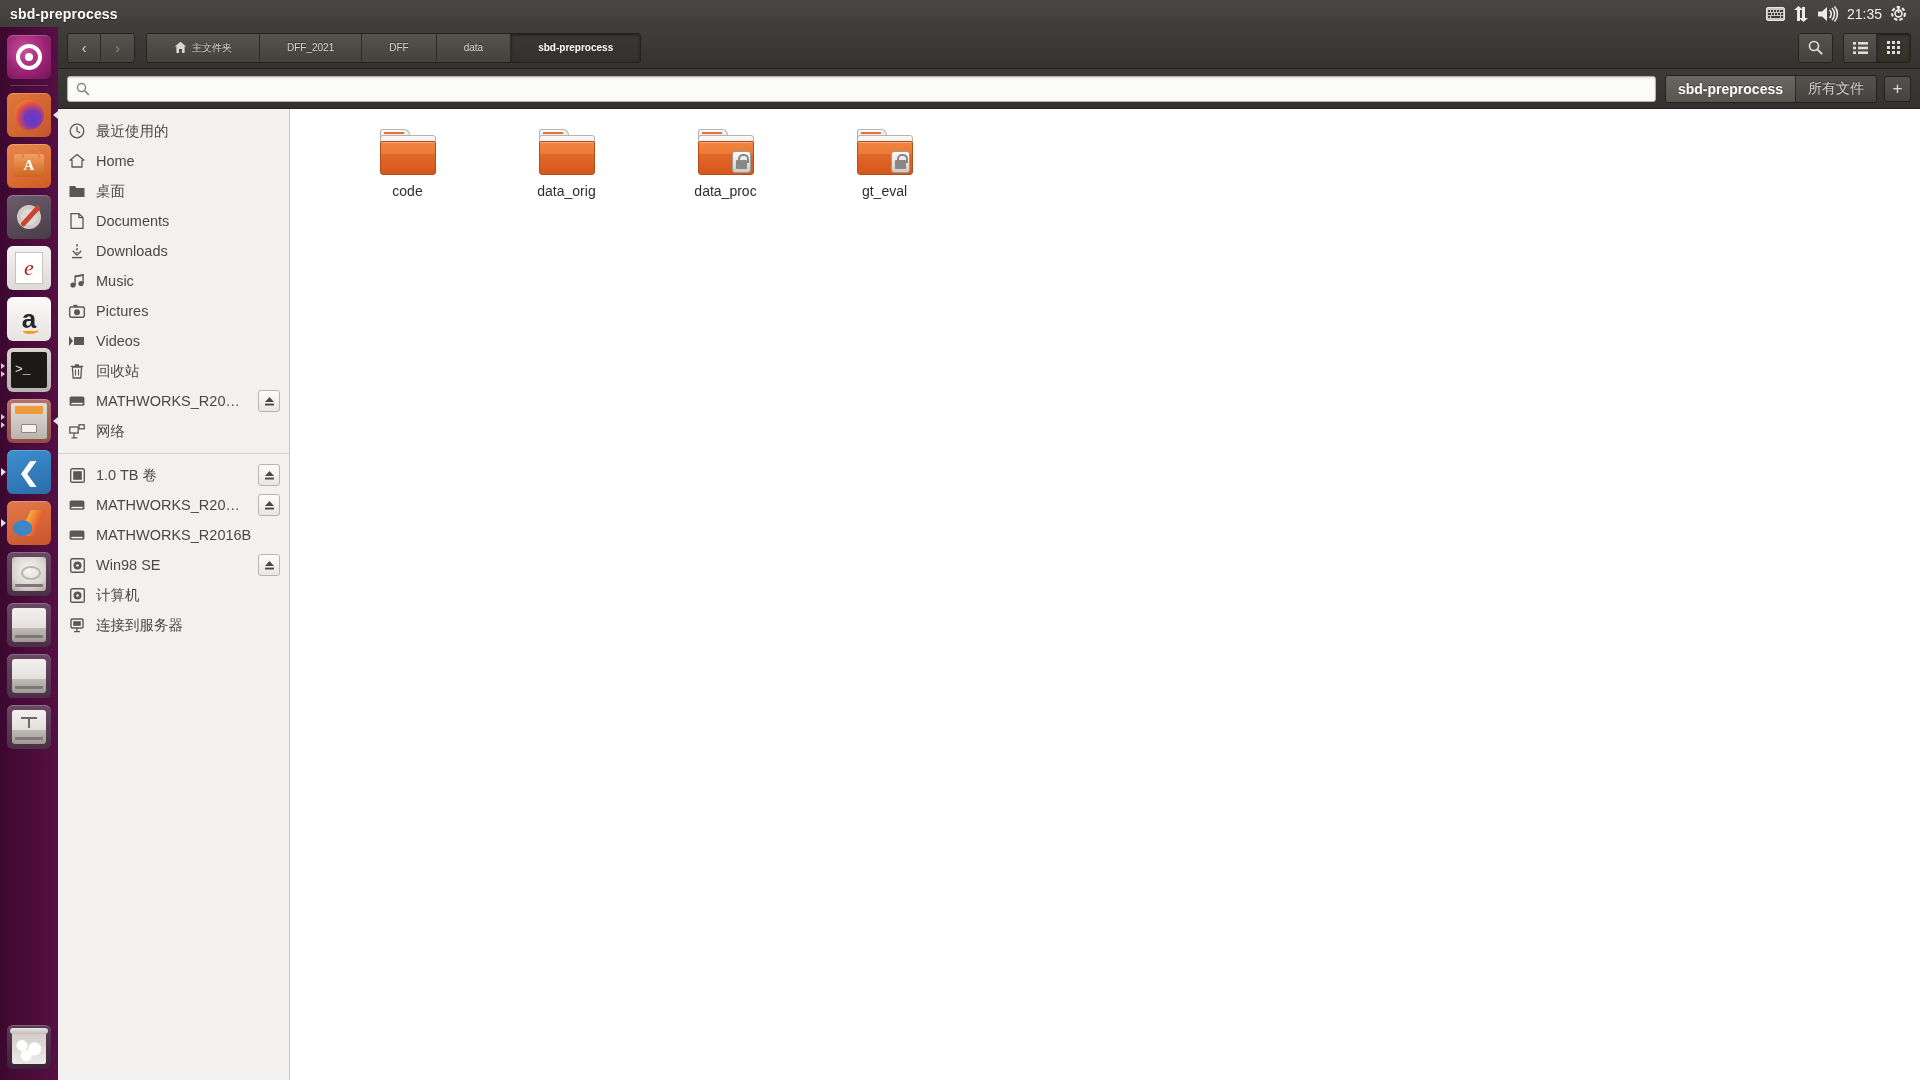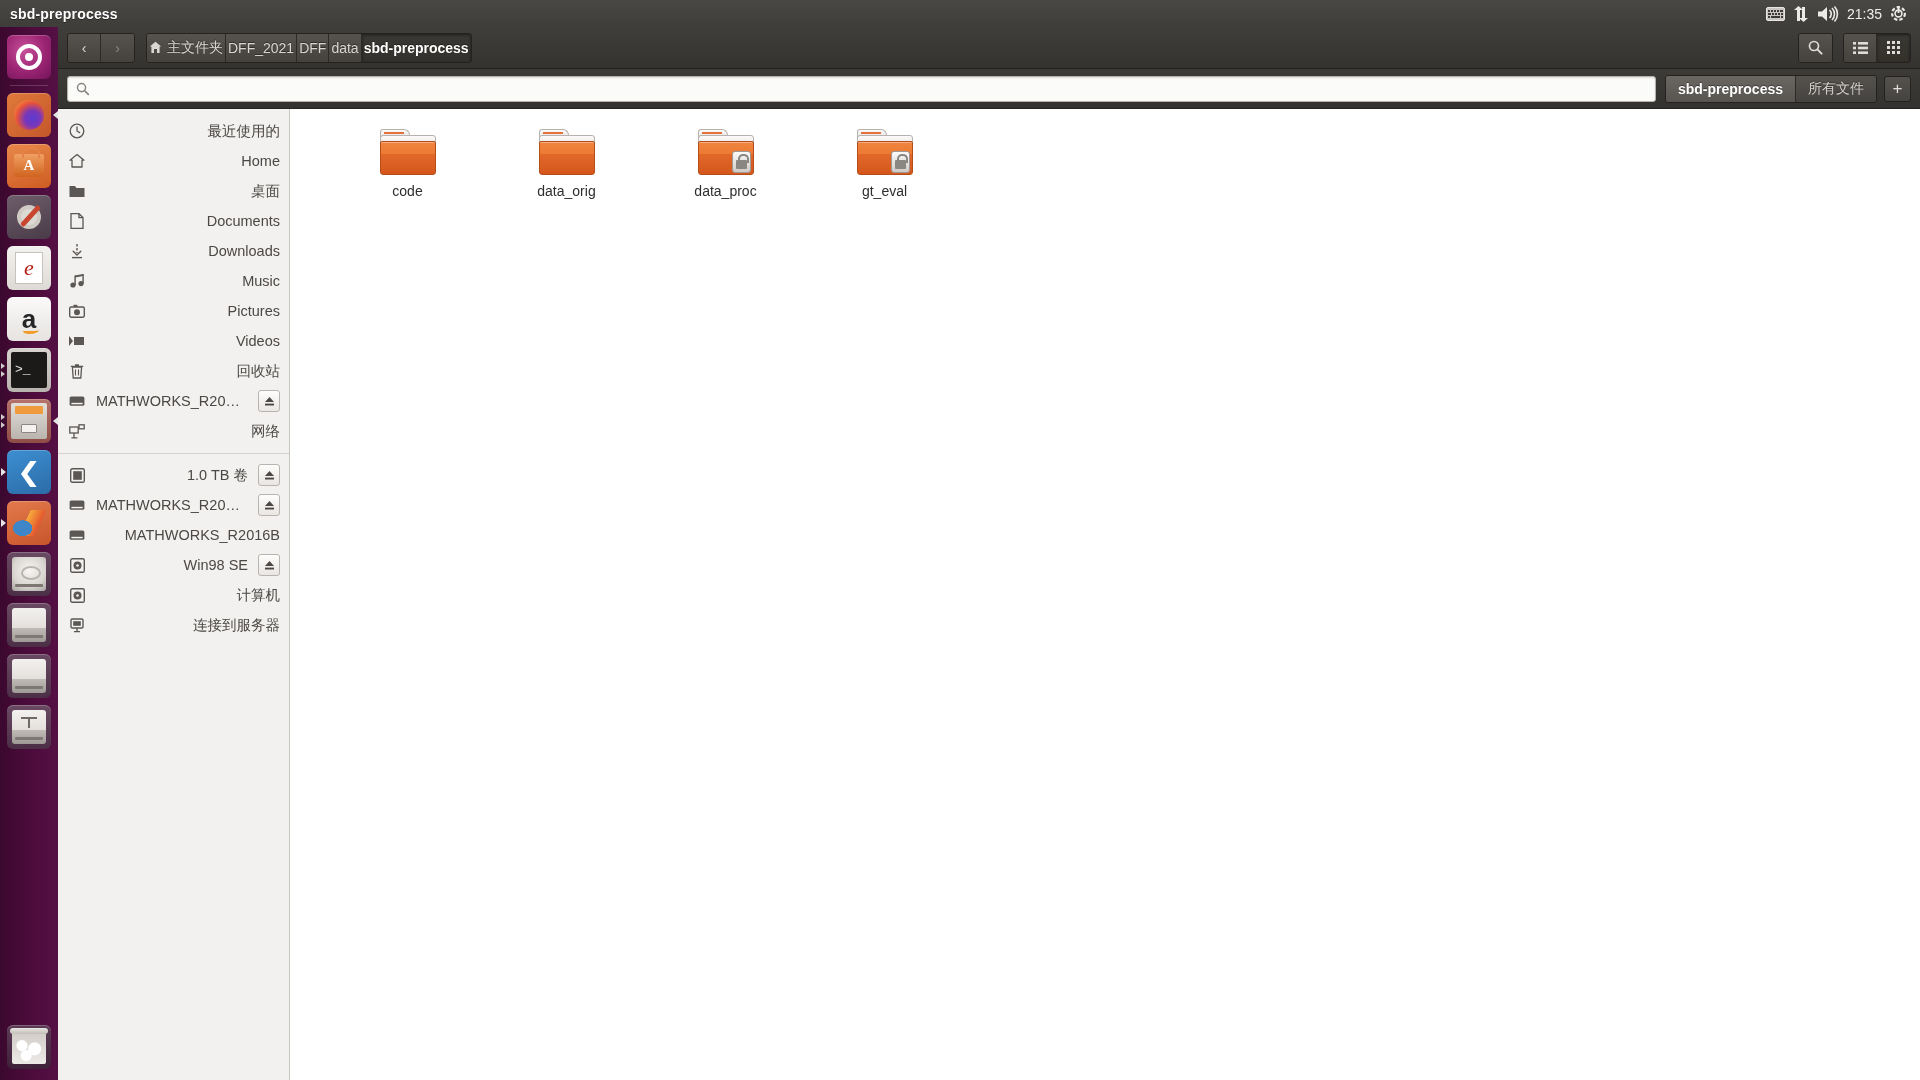--- a/index.html
+++ b/index.html
@@ -150,23 +150,23 @@
     display:flex;align-items:center;justify-content:center;
     font-size: 14px;
     border-right: 1px solid #2b2a28;
   }
   .tb-btn:last-child { border-right: none; }
   .tb-btn.disabled { color:#8d8985; }
 
   #breadcrumb { display:flex; margin-left:11px; border-radius:3px; overflow:hidden;
       border:1px solid #232220; box-shadow: inset 0 1px 0 rgba(255,255,255,.08); }
   .crumb {
-    height: 28px; padding: 0 2px;
+    height: 28px; padding: 0 27px;
     background: linear-gradient(to bottom,#56534f,#45423e);
-    color: #d9d6d2; font-size: 14px;
+    color: #d9d6d2; font-size: 10px;
     display:flex; align-items:center; gap:5px;
     border-right: 1px solid #2b2a28;
     text-shadow: 0 -1px 0 rgba(0,0,0,.4);
     text-align: center;
   }
   .crumb:last-child { border-right:none; }
   .crumb.current {
     background: linear-gradient(to bottom,#3a3834,#33312d);
     color: #ffffff; font-weight: bold;
     box-shadow: inset 0 1px 3px rgba(0,0,0,.5);
@@ -222,21 +222,20 @@
     padding-top: 7px;
     overflow: hidden;
   }
   .side-item {
     height: 30px;
     display:flex; align-items:center;
     padding: 0 9px 0 10px;
     gap: 10px;
     color: #4b4845;
     font-size: 14.5px;
-    text-align: right;
   }
   .side-item .lbl { white-space:nowrap; overflow:hidden; text-overflow:ellipsis; flex:1; }
   .side-icon { width:18px; height:18px; flex:none; color:#5a5754;
       display:flex;align-items:center;justify-content:center; }
   .eject {
     width: 22px; height: 22px; flex:none;
     border: 1px solid #b9b4af; border-radius: 3px;
     background: linear-gradient(to bottom,#fdfdfc,#e9e6e3);
     display:flex;align-items:center;justify-content:center;
   }

